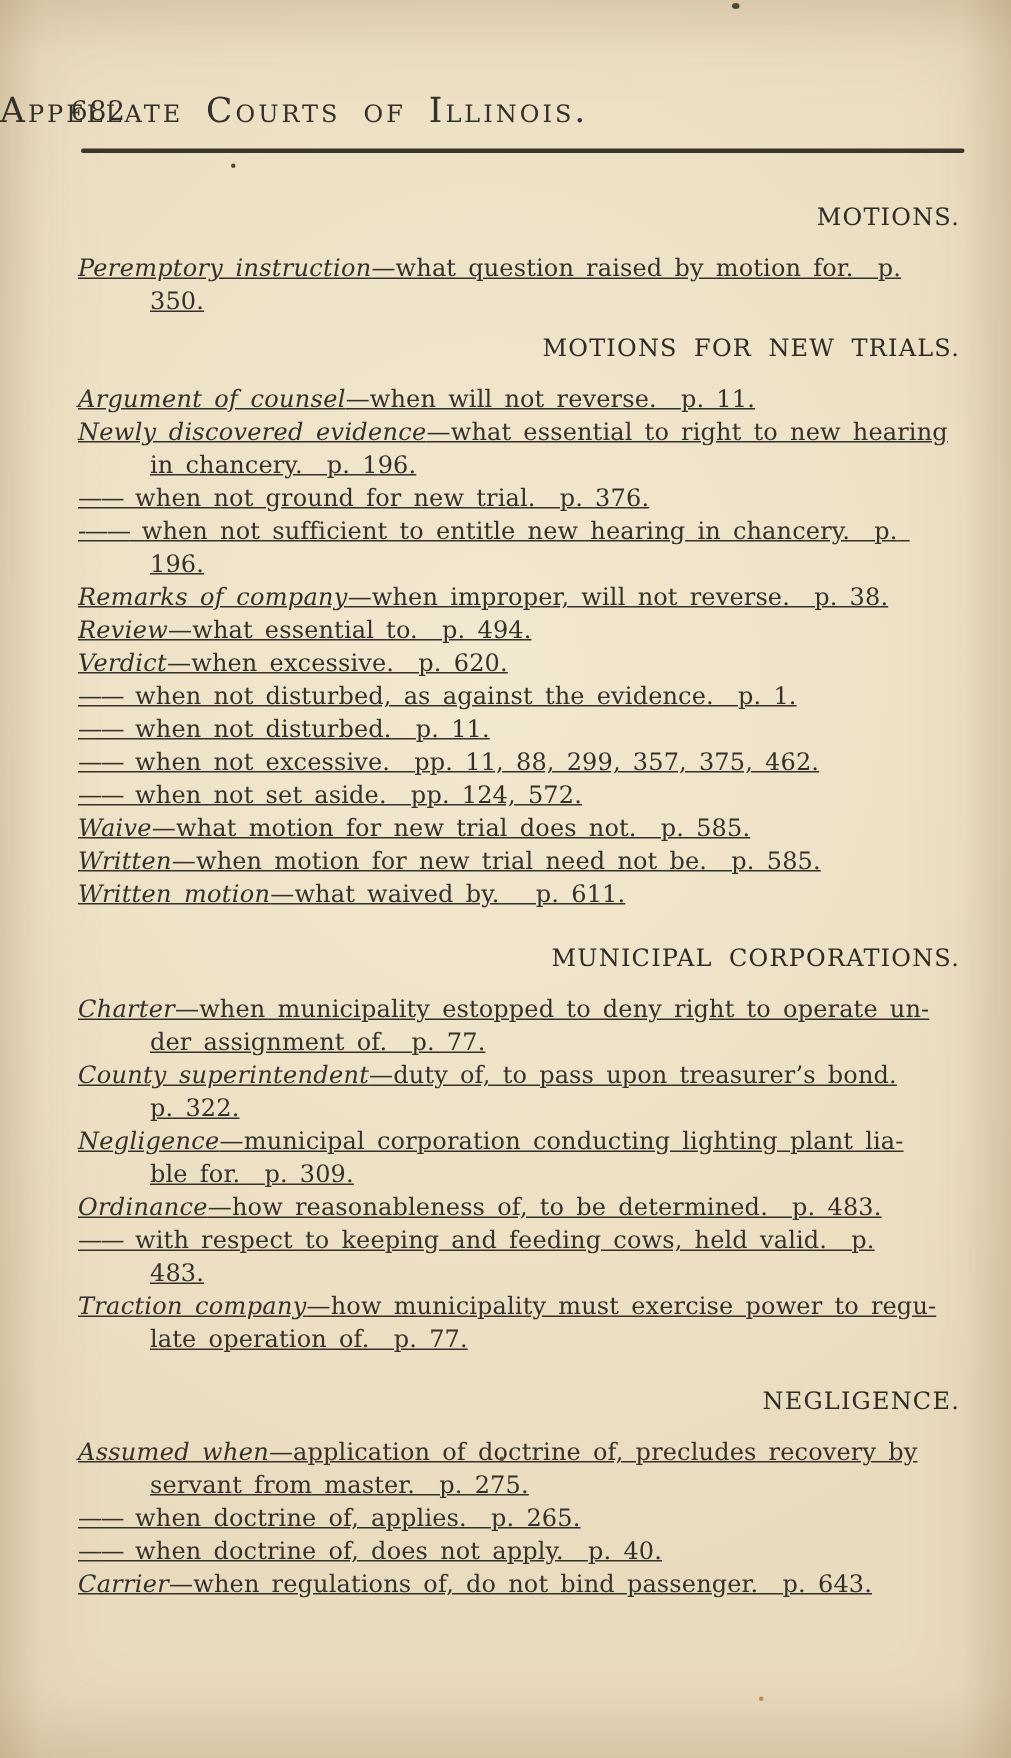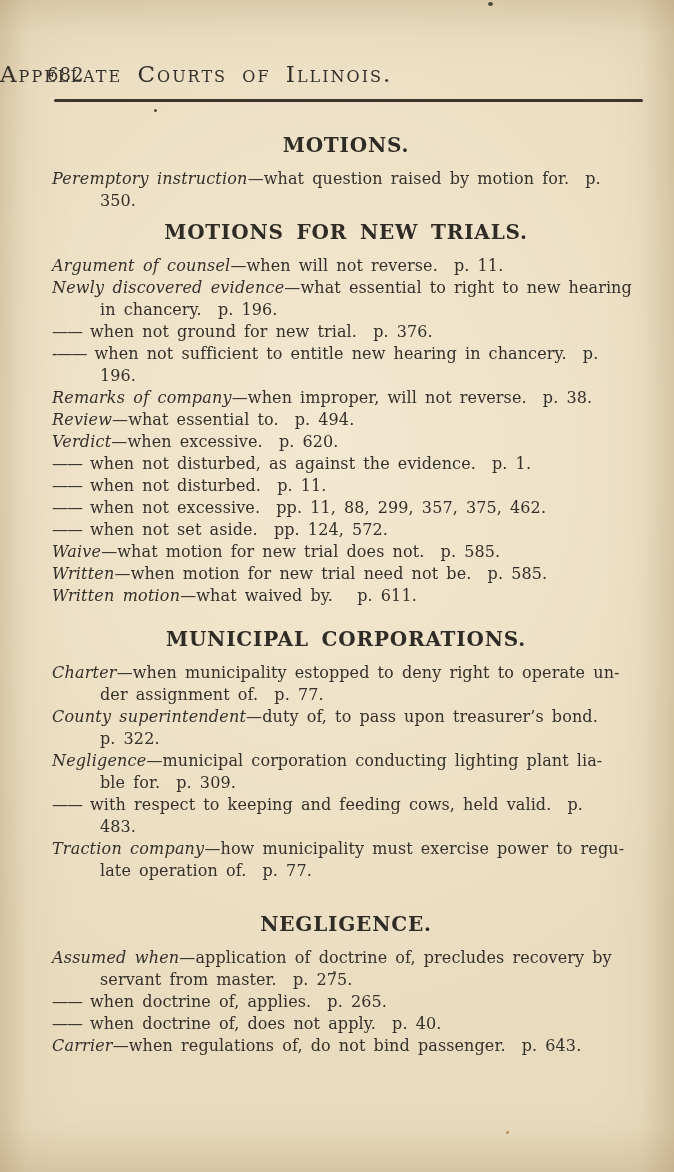--- a/index.html
+++ b/index.html
@@ -34,36 +34,37 @@
     position:absolute;left:54px;top:99px;
     width:589px;height:2.6px;
     background:#3b352b;border-radius:2px;
   }
   
   .index-body{
     position:absolute;left:52px;top:130px;width:588px;
   }
   .section-heading{
     margin:0 0 13px 0;
-    font-size:20px;line-height:20px;font-weight:700;
-    text-align:center;
+    font-size:16px;line-height:20px;font-weight:400;
+    text-align:right;
     letter-spacing:0.8px;word-spacing:5px;
     color:#2f2b25;
   }
   .index-section:nth-of-type(1) .section-heading{margin-top:5px;}
   .index-section:nth-of-type(2) .section-heading{margin-top:10px;}
   .index-section:nth-of-type(3) .section-heading{margin-top:22px;}
-  .index-section:nth-of-type(4) .section-heading{margin-top:32px;}
+  .index-section:nth-of-type(4) .section-heading{margin-top:20px;}
   .entry{
     margin:0;
     font-size:16px;line-height:22px;
     padding-left:48px;text-indent:-48px;
     white-space:pre-wrap;
     word-spacing:0.18em;
     letter-spacing:0.1px;
+    text-decoration:underline;
   }
   .term.italic{font-style:italic;letter-spacing:0.2px;}
   .term.dash{letter-spacing:-1px;}
   
   .speck{position:absolute;border-radius:50%;}
   .speck-1{left:488px;top:2px;width:5px;height:4px;background:#4a4a38;}
   .speck-2{left:154px;top:109px;width:3px;height:3px;background:#53493a;}
   .speck-3{left:333px;top:971px;width:3px;height:3px;background:#5a5043;}
   .speck-4{left:506px;top:1131px;width:3px;height:3px;background:#c08a55;}
 </style>
@@ -126,20 +127,21 @@
       <div class="entries">
     <p class="entry"><span class="term italic">Charter</span><span class="entry-text">—when municipality estopped to deny right to operate un-
 der assignment of.  p. 77.</span></p>
 
     <p class="entry"><span class="term italic">County superintendent</span><span class="entry-text">—duty of, to pass upon treasurer’s bond.
 p. 322.</span></p>
 
     <p class="entry"><span class="term italic">Negligence</span><span class="entry-text">—municipal corporation conducting lighting plant lia-
 ble for.  p. 309.</span></p>
 
+    <p class="entry"><span class="term italic">Ordinance</span><span class="entry-text">—how reasonableness of, to be determined.  p. 483.</span></p>
 
     <p class="entry"><span class="term dash">——</span><span class="entry-text"> with respect to keeping and feeding cows, held valid.  p.
 483.</span></p>
 
     <p class="entry"><span class="term italic">Traction company</span><span class="entry-text">—how municipality must exercise power to regu-
 late operation of.  p. 77.</span></p>
   </div>
     </section>
 
     <section class="index-section">

